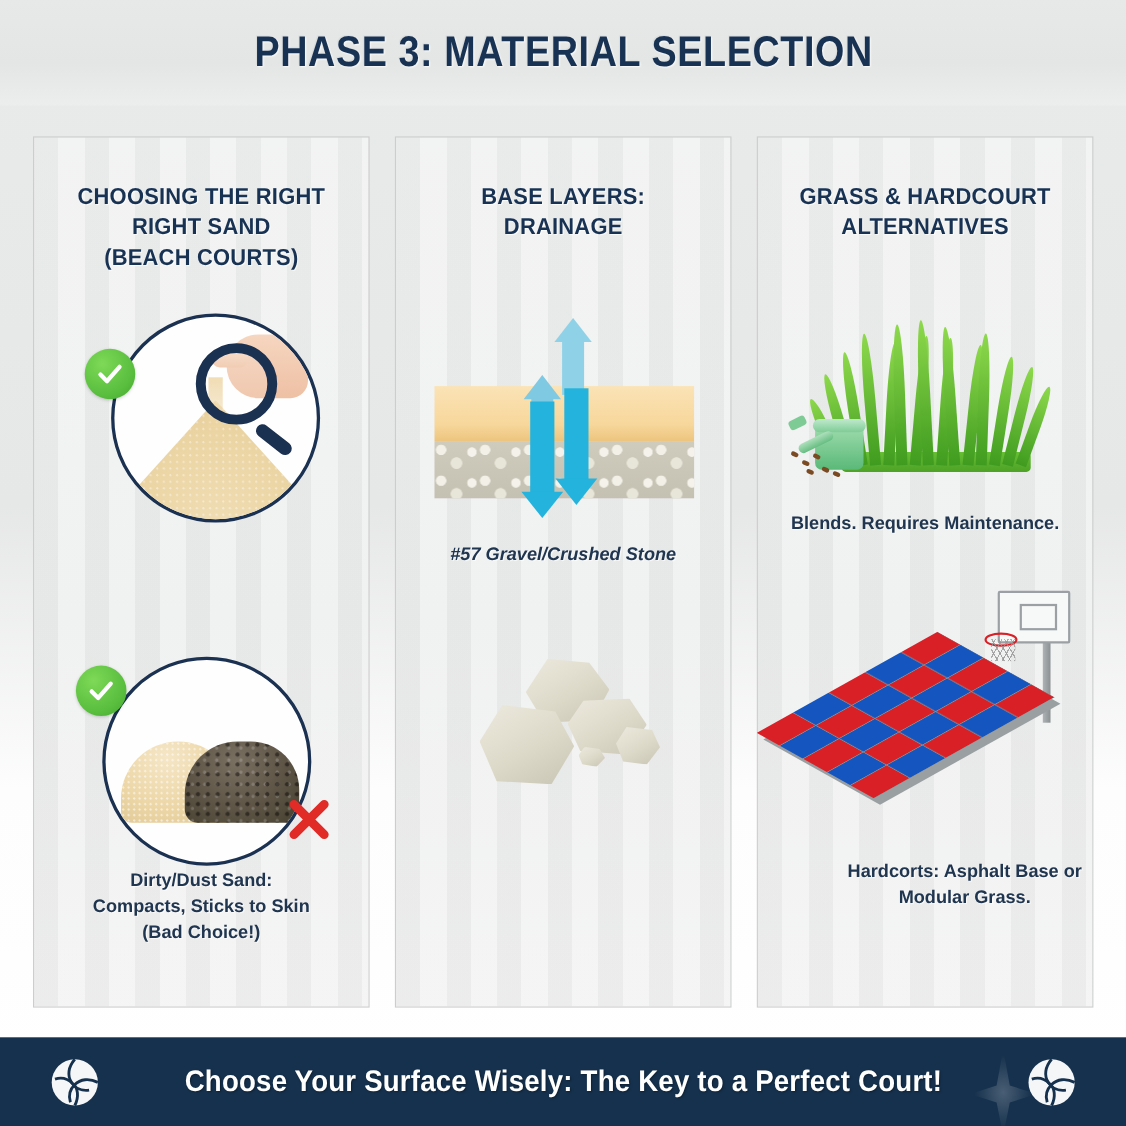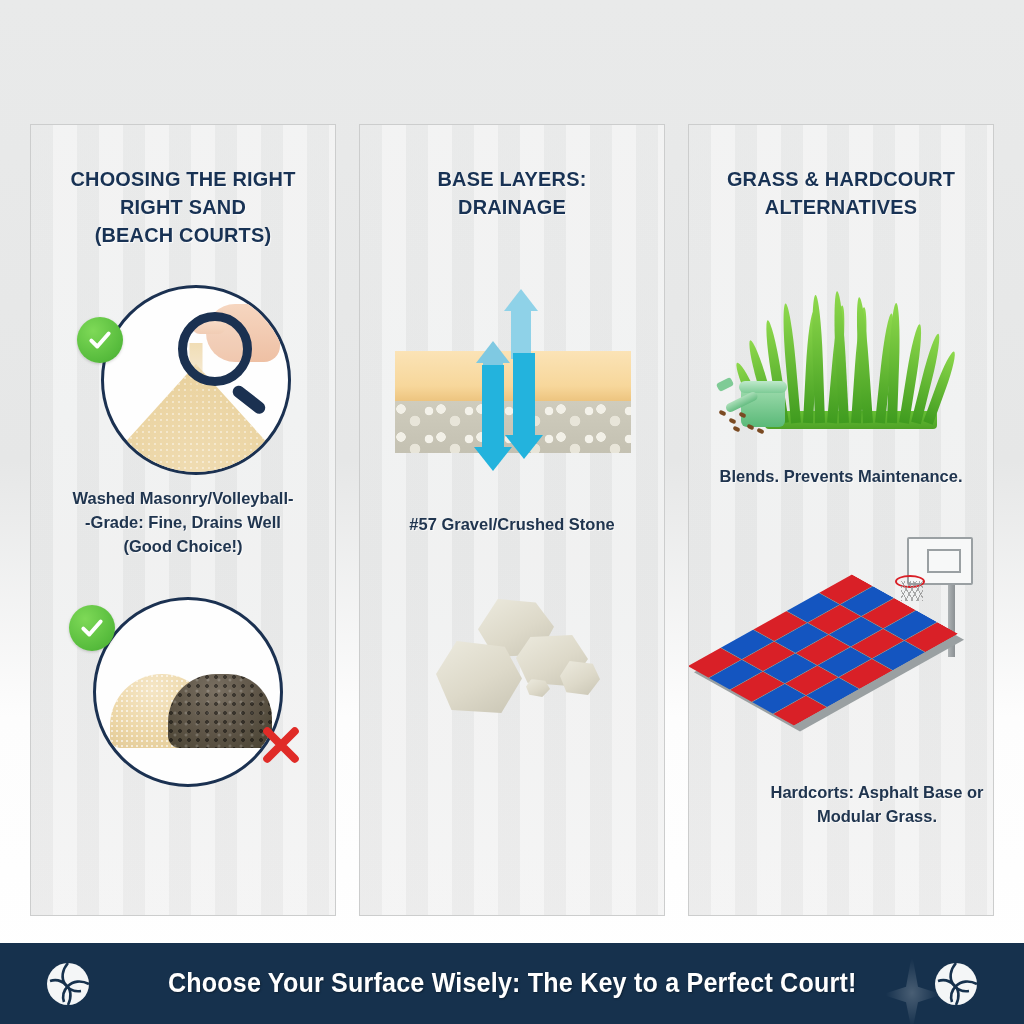--- a/index.html
+++ b/index.html
@@ -259,20 +259,23 @@
     position:absolute;right:38px;top:-6px;width:60px;height:78px;
     background:radial-gradient(ellipse at 50% 50%, rgba(255,255,255,.22) 0%, rgba(255,255,255,0) 62%);
     clip-path:polygon(50% 0%,60% 42%,100% 52%,60% 62%,50% 100%,40% 62%,0 52%,40% 42%);
   }
 </style>
 </head>
 <body>
 
 <div class="infographic">
 
+  <div class="title-band">
+    <div class="title-text">PHASE 3: MATERIAL SELECTION</div>
+  </div>
 
   <div class="columns">
 
     <div class="panel">
       <div class="panel-head">
         <div>CHOOSING THE RIGHT</div>
         <div>RIGHT SAND</div>
         <div>(BEACH COURTS)</div>
       </div>
 
@@ -290,45 +293,45 @@
             </div>
           </div>
           <div class="badge-check" style="left:12px;top:36px;">
             <svg viewBox="0 0 24 24" aria-hidden="true">
                 <path d="M4 12.5 L9.5 18 L20 6" fill="none" stroke="#ffffff" stroke-width="3.6" stroke-linecap="round" stroke-linejoin="round"></path>
               </svg>
           </div>
         </div>
       </div>
 
-      <div class="caption" style="top:362px;">
-        <div>Washed Masonry/Volleyball-</div>
-        <div>-Grade: Fine, Drains Well</div>
-        <div>(Good Choice!)</div>
-      </div>
 
       <div class="fig" style="top:466px;">
         <div style="position:relative;width:244px;height:200px;">
           <div class="circle" style="position:absolute;left:32px;top:6px;">
             <div class="mound clean"></div>
             <div class="mound dirty"></div>
           </div>
           <div class="badge-check" style="left:8px;top:14px;">
             <svg viewBox="0 0 24 24" aria-hidden="true">
                 <path d="M4 12.5 L9.5 18 L20 6" fill="none" stroke="#ffffff" stroke-width="3.6" stroke-linecap="round" stroke-linejoin="round"></path>
               </svg>
           </div>
           <div class="mark-x" style="right:2px;bottom:24px;">
             <svg viewBox="0 0 24 24" aria-hidden="true">
                 <path d="M4.5 4.5 L19.5 19.5 M19.5 4.5 L4.5 19.5" fill="none" stroke="#e02b27" stroke-width="4.4" stroke-linecap="round"></path>
               </svg>
           </div>
         </div>
       </div>
 
+      <div class="caption" style="top:664px;">
+        <div>Dirty/Dust Sand:</div>
+        <div>Compacts, Sticks to Skin</div>
+        <div>(Bad Choice!)</div>
+      </div>
     </div>
 
     <div class="panel">
       <div class="panel-head">
         <div>BASE LAYERS:</div>
         <div>DRAINAGE</div>
       </div>
 
       <div class="fig" style="top:178px;">
         <div class="crossbox">
@@ -342,21 +345,21 @@
           <div class="arrow-head-u" style="left:106px;top:38px;border-bottom-color:#7fc9e2;"></div>
 
           <div class="arrow-down" style="left:95px;top:62px;height:84px;"></div>
           <div class="arrow-head-d" style="left:106px;top:144px;"></div>
 
           <div class="arrow-down" style="left:126px;top:50px;height:84px;"></div>
           <div class="arrow-head-d" style="left:137px;top:132px;"></div>
         </div>
       </div>
 
-      <div class="caption" style="top:388px;">
+      <div class="caption" style="top:368px;font-style:italic;">
         <div>#57 Gravel/Crushed Stone</div>
       </div>
 
       <div class="fig" style="top:470px;">
         <div class="stones">
           <div class="stone s1"></div>
           <div class="stone s2"></div>
           <div class="stone s3"></div>
           <div class="stone s4"></div>
           <div class="stone s5"></div>
@@ -399,21 +402,21 @@
           <div class="seed" style="left:6px;bottom:18px;"></div>
           <div class="seed" style="left:16px;bottom:10px;"></div>
           <div class="seed" style="left:26px;bottom:16px;"></div>
           <div class="seed" style="left:20px;bottom:2px;"></div>
           <div class="seed" style="left:34px;bottom:4px;"></div>
           <div class="seed" style="left:44px;bottom:0px;"></div>
         </div>
       </div>
 
       <div class="caption" style="top:340px;">
-        <div>Blends. Prevents Maintenance.</div>
+        <div>Blends. Requires Maintenance.</div>
       </div>
 
       <div class="fig" style="top:412px;">
         <div class="courtbox">
           <div class="hoop">
             <div class="pole"></div>
             <div class="backboard">
               <div class="backboard-inner"></div>
             </div>
             <div class="rim"></div>

